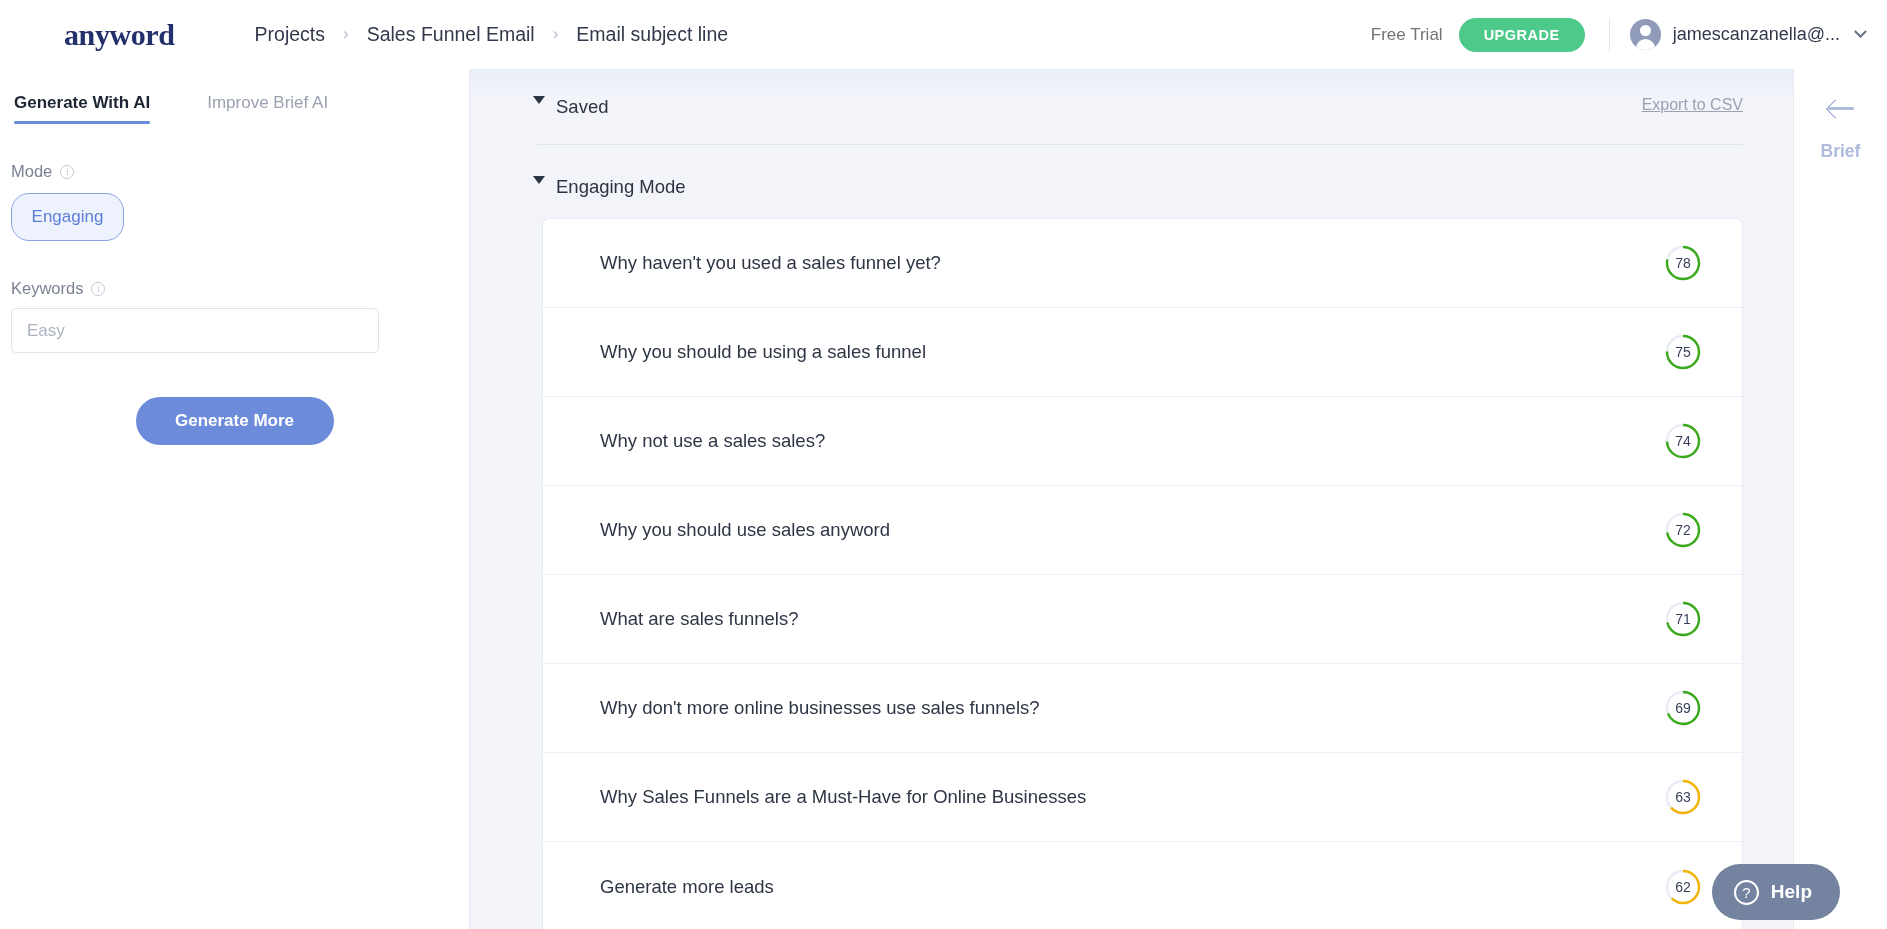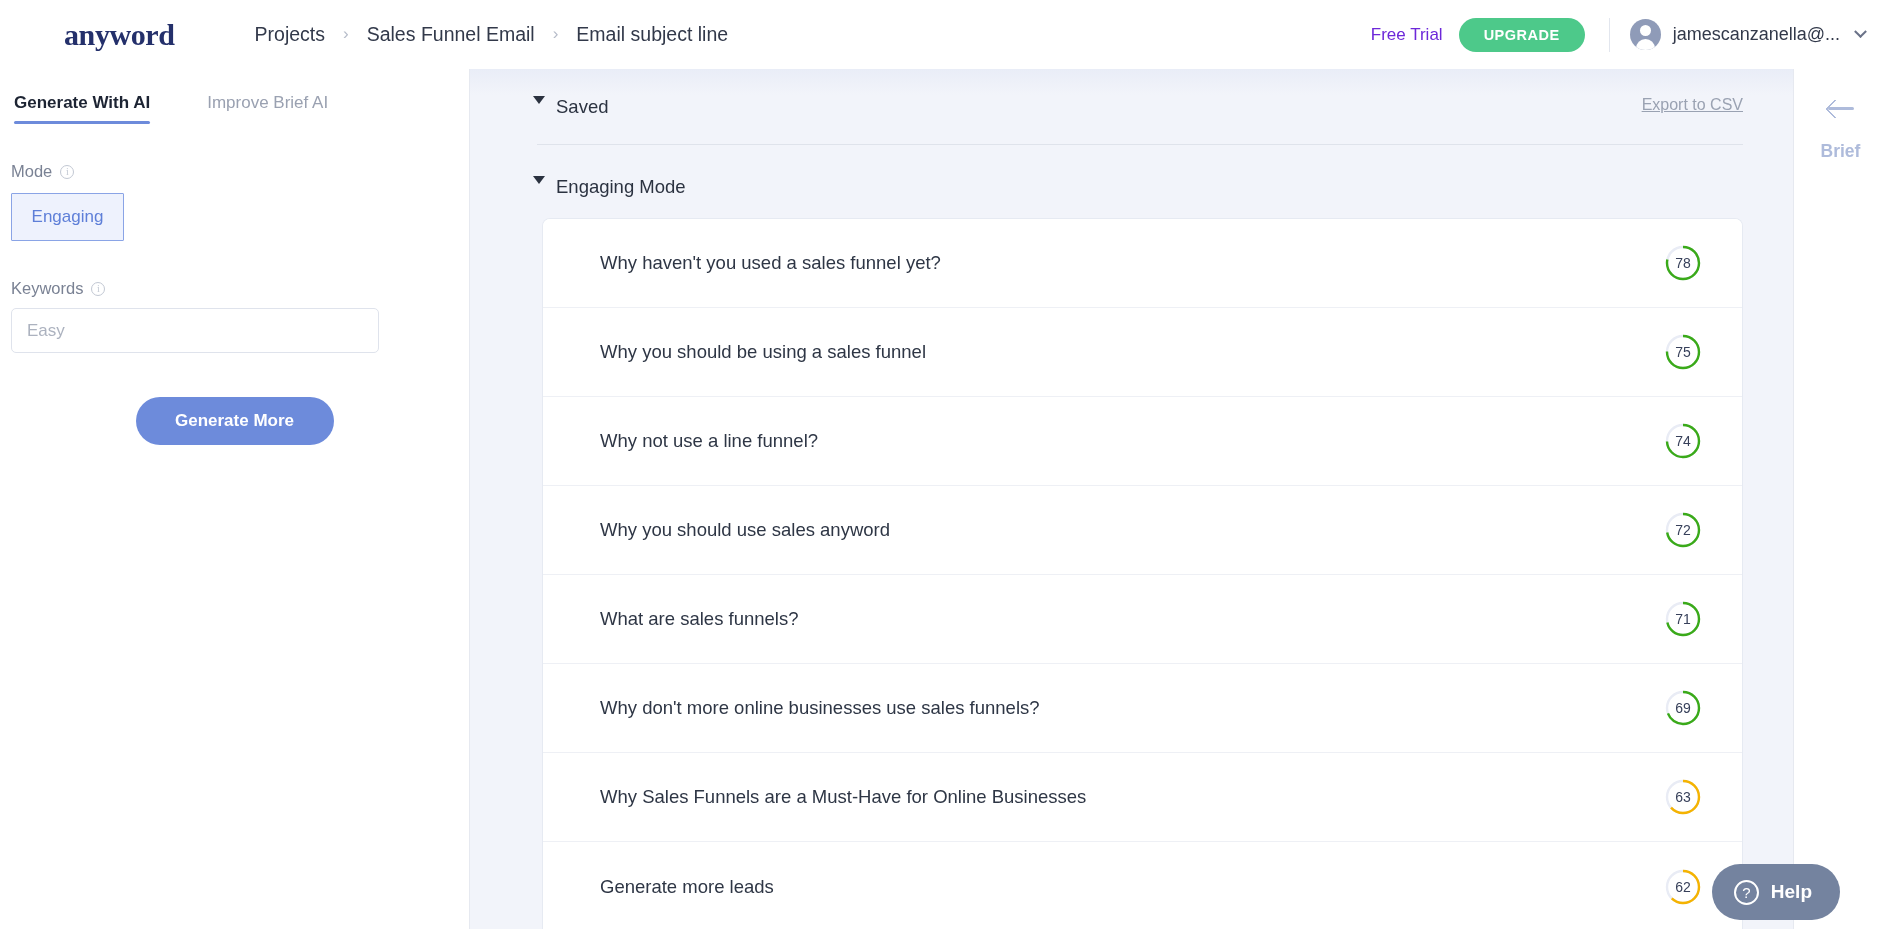--- a/index.html
+++ b/index.html
@@ -60,21 +60,21 @@
     transform: translateY(-1px);
   }
 
   .header-right {
     margin-left: auto;
     display: flex;
     align-items: center;
   }
   .free-trial {
     font-size: 17px;
-    color: #6d28d9;
+    color: #737373;
     margin-right: 16px;
     white-space: nowrap;
   }
   .upgrade-btn {
     background: #4dc98a;
     color: #ffffff;
     font-size: 14.5px;
     font-weight: 700;
     letter-spacing: 0.5px;
     border: none;
@@ -188,21 +188,21 @@
     display: inline-flex;
     align-items: center;
     justify-content: center;
     margin-top: 12px;
     margin-left: -3px;
     min-width: 113px;
     height: 48px;
     padding: 0 18px;
     background: #eef2fd;
     border: 1px solid #8aa4e6;
-    border-radius: 1px;
+    border-radius: 18px;
     color: #5e7fd8;
     font-size: 17px;
     cursor: pointer;
   }
 
   .keywords-input {
     display: block;
     width: 368px;
     height: 45px;
     margin-top: 10px;
@@ -484,21 +484,21 @@
             <div class="result-text">Why you should be using a sales funnel</div>
             <div class="score">
               <svg width="38" height="38" viewBox="0 0 38 38">
                 <circle cx="19" cy="19" r="16" fill="none" stroke="#e9ecf5" stroke-width="2.4"></circle>
                 <circle cx="19" cy="19" r="16" fill="none" stroke="#3aaa19" stroke-width="2.4" stroke-linecap="butt" stroke-dasharray="75.39822368615503 25.132741228718345"></circle>
               </svg>
               <span class="score-num">75</span>
             </div>
           </div>
           <div class="result-row">
-            <div class="result-text">Why not use a line funnel?</div>
+            <div class="result-text">Why not use a sales sales?</div>
             <div class="score">
               <svg width="38" height="38" viewBox="0 0 38 38">
                 <circle cx="19" cy="19" r="16" fill="none" stroke="#e9ecf5" stroke-width="2.4"></circle>
                 <circle cx="19" cy="19" r="16" fill="none" stroke="#3aaa19" stroke-width="2.4" stroke-linecap="butt" stroke-dasharray="74.3929140370063 26.138050877867073"></circle>
               </svg>
               <span class="score-num">74</span>
             </div>
           </div>
           <div class="result-row">
             <div class="result-text">Why you should use sales anyword</div>

